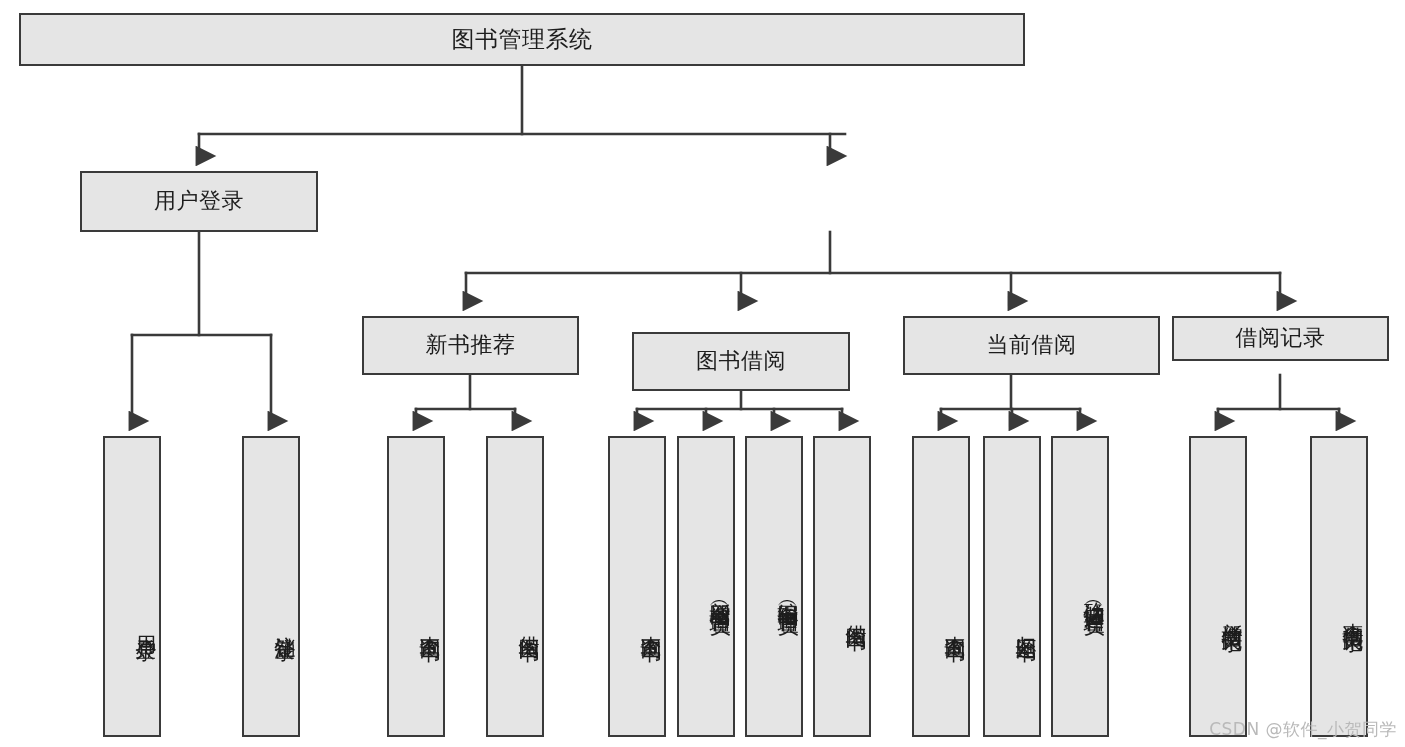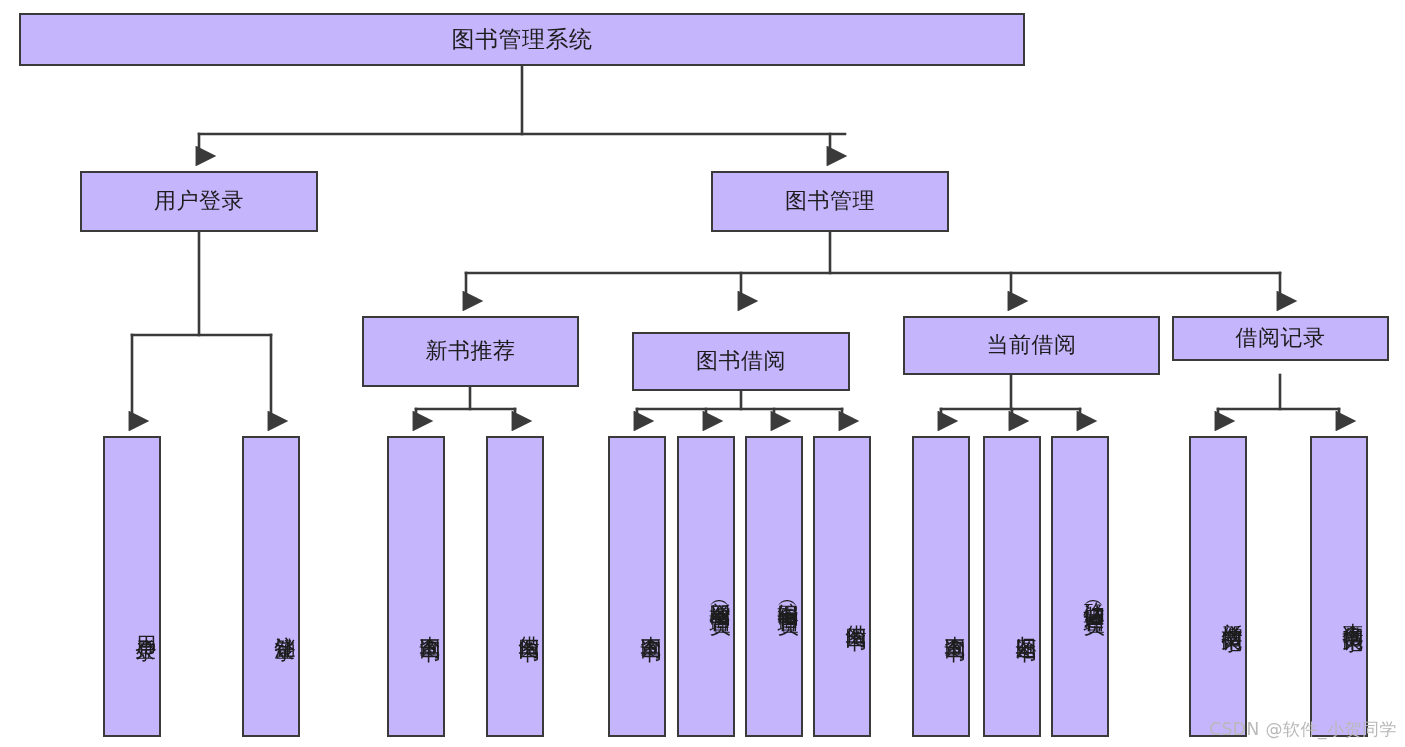--- a/index.html
+++ b/index.html
@@ -22,21 +22,21 @@
     left: 0;
     top: 0;
     width: 1405px;
     height: 747px;
     pointer-events: none;
   }
   .node {
     position: absolute;
     box-sizing: border-box;
     border: 2px solid #3a3a3a;
-    background: #c4b5fd;
+    background: #e5e5e5;
     display: flex;
     align-items: center;
     justify-content: center;
     color: #1d1d1d;
     letter-spacing: 0.5px;
   }
   .node.horiz {
     font-size: 22px;
     line-height: 1.1;
     white-space: nowrap;
@@ -124,23 +124,22 @@
       <path d="M 1280 375 L 1280 409"></path>
       <path d="M 1218 409 L 1339 409"></path>
       <path d="M 1218 409 L 1218 421" marker-end="url(#arrow)"></path>
       <path d="M 1339 409 L 1339 421" marker-end="url(#arrow)"></path>
     </g>
   </svg>
 
   <div class="node horiz root" style="left:19px; top:13px; width:1006px; height:53px;">图书管理系统</div>
 
   <div class="node horiz" style="left:80px; top:171px; width:238px; height:61px;">用户登录</div>
-  <div class="node horiz" style="left:711px; top:171px; width:238px; height:61px;">图书管理</div>
 
-  <div class="node horiz" style="left:362px; top:316px; width:217px; height:71px;">新书推荐</div>
+  <div class="node horiz" style="left:362px; top:316px; width:217px; height:59px;">新书推荐</div>
   <div class="node horiz" style="left:632px; top:316px; width:218px; height:59px;margin-top:16px;">图书借阅</div>
   <div class="node horiz" style="left:903px; top:316px; width:257px; height:59px;">当前借阅</div>
   <div class="node horiz" style="left:1172px; top:316px; width:217px; height:45px;">借阅记录</div>
 
   <div class="node vert short" style="left:103px; top:436px; width:58px; height:301px;">用户登录</div>
   <div class="node vert short" style="left:242px; top:436px; width:58px; height:301px;">注销登录</div>
 
   <div class="node vert short" style="left:387px; top:436px; width:58px; height:301px;">查询图书</div>
   <div class="node vert short" style="left:486px; top:436px; width:58px; height:301px;">借阅图书</div>
 

